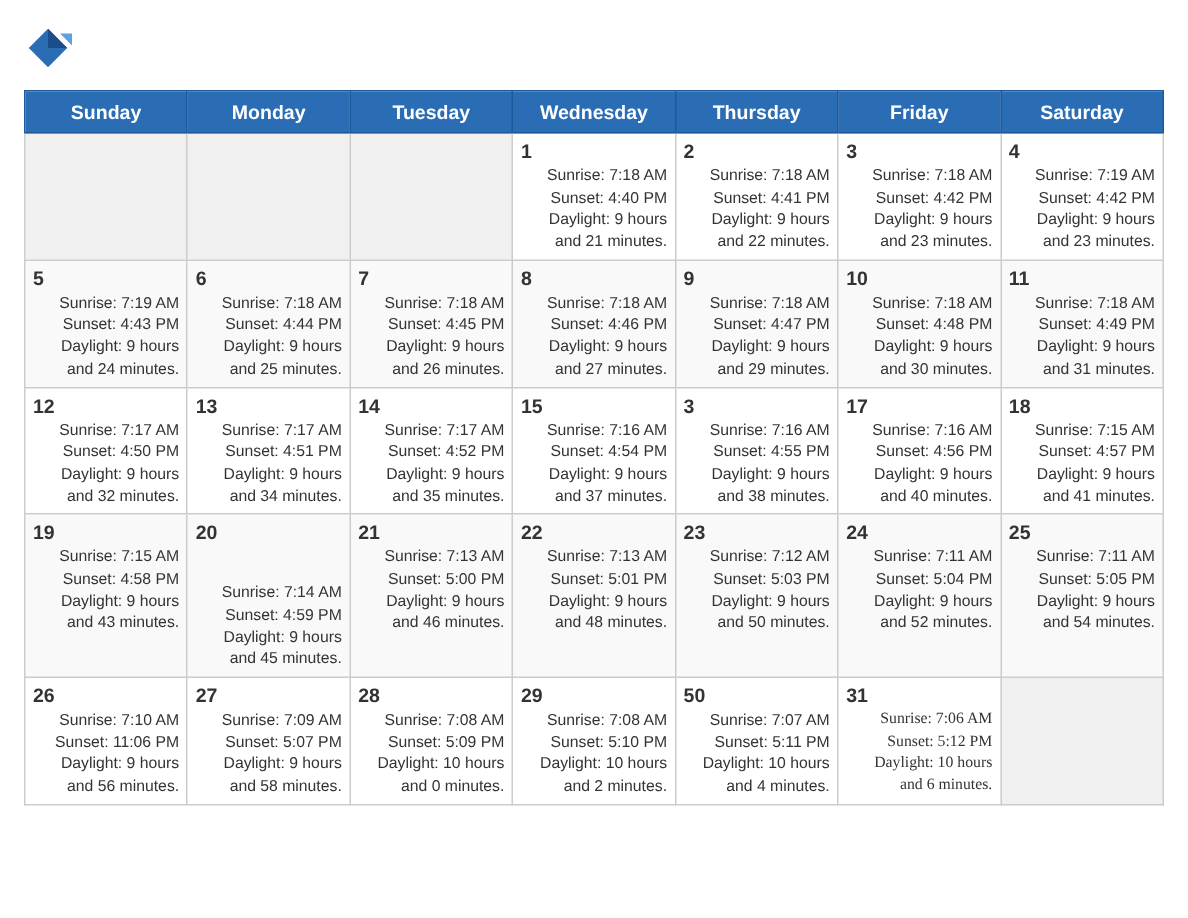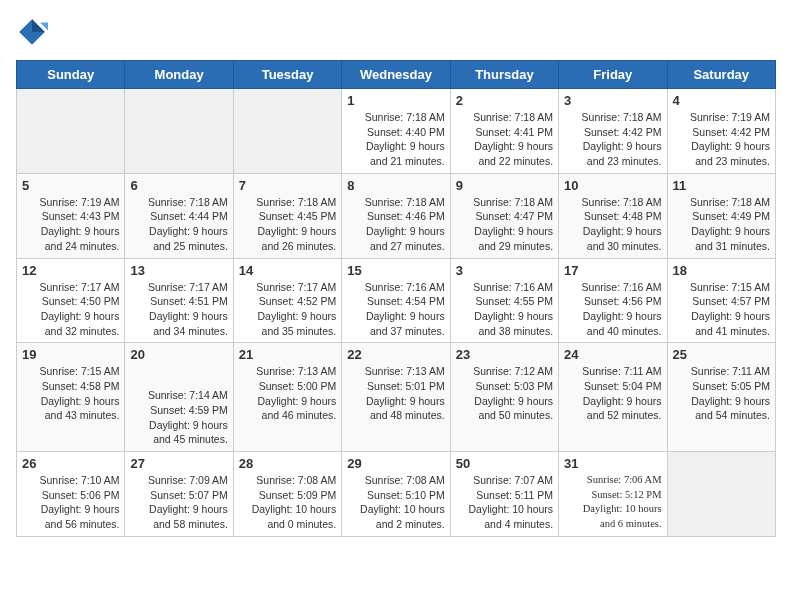--- a/index.html
+++ b/index.html
@@ -312,21 +312,21 @@
           <div class="day-info" style="white-space: pre-line;">Sunrise: 7:11 AM
 Sunset: 5:05 PM
 Daylight: 9 hours
 and 54 minutes.</div>
         </td>
       </tr>
       <tr>
         <td>
           <span class="day-number">26</span>
           <div class="day-info" style="white-space: pre-line;">Sunrise: 7:10 AM
-Sunset: 5:06 PM
+Sunset: 11:06 PM
 Daylight: 9 hours
 and 56 minutes.</div>
         </td>
         <td>
           <span class="day-number">27</span>
           <div class="day-info" style="white-space: pre-line;">Sunrise: 7:09 AM
 Sunset: 5:07 PM
 Daylight: 9 hours
 and 58 minutes.</div>
         </td>

